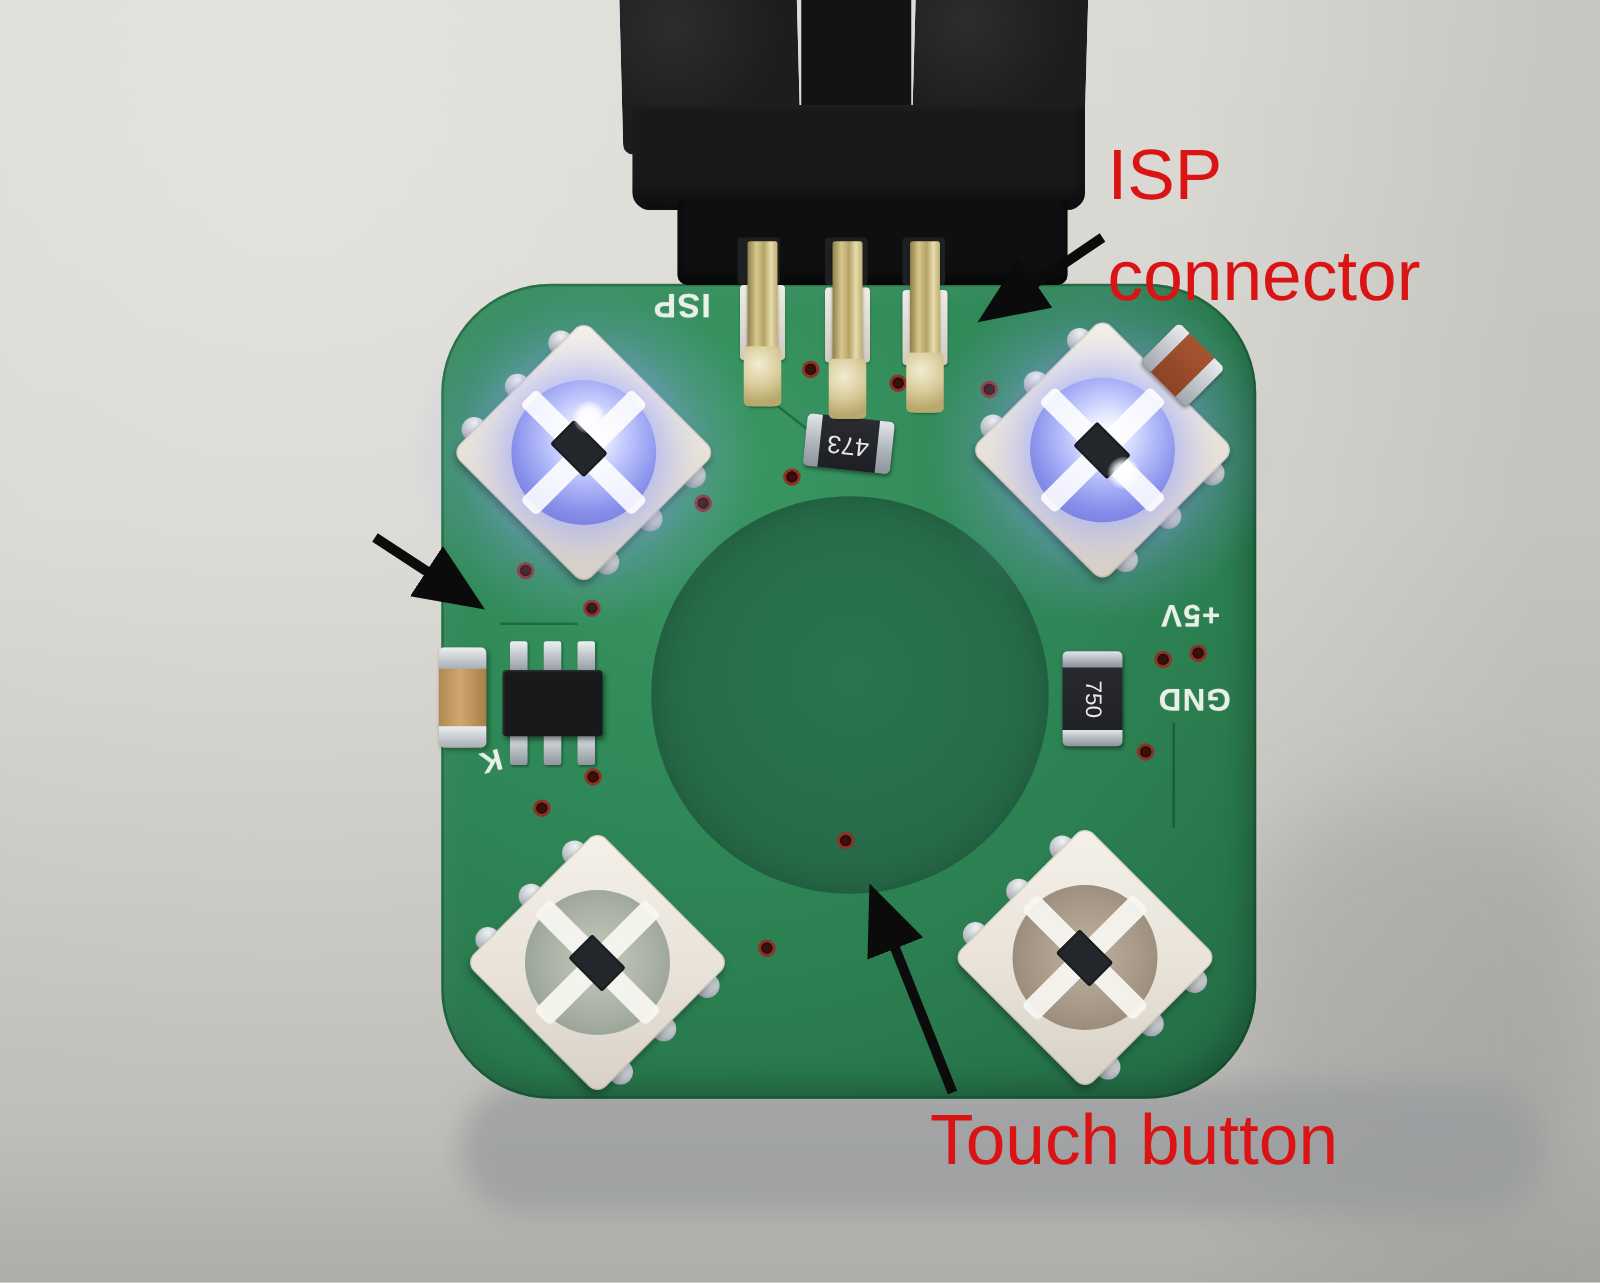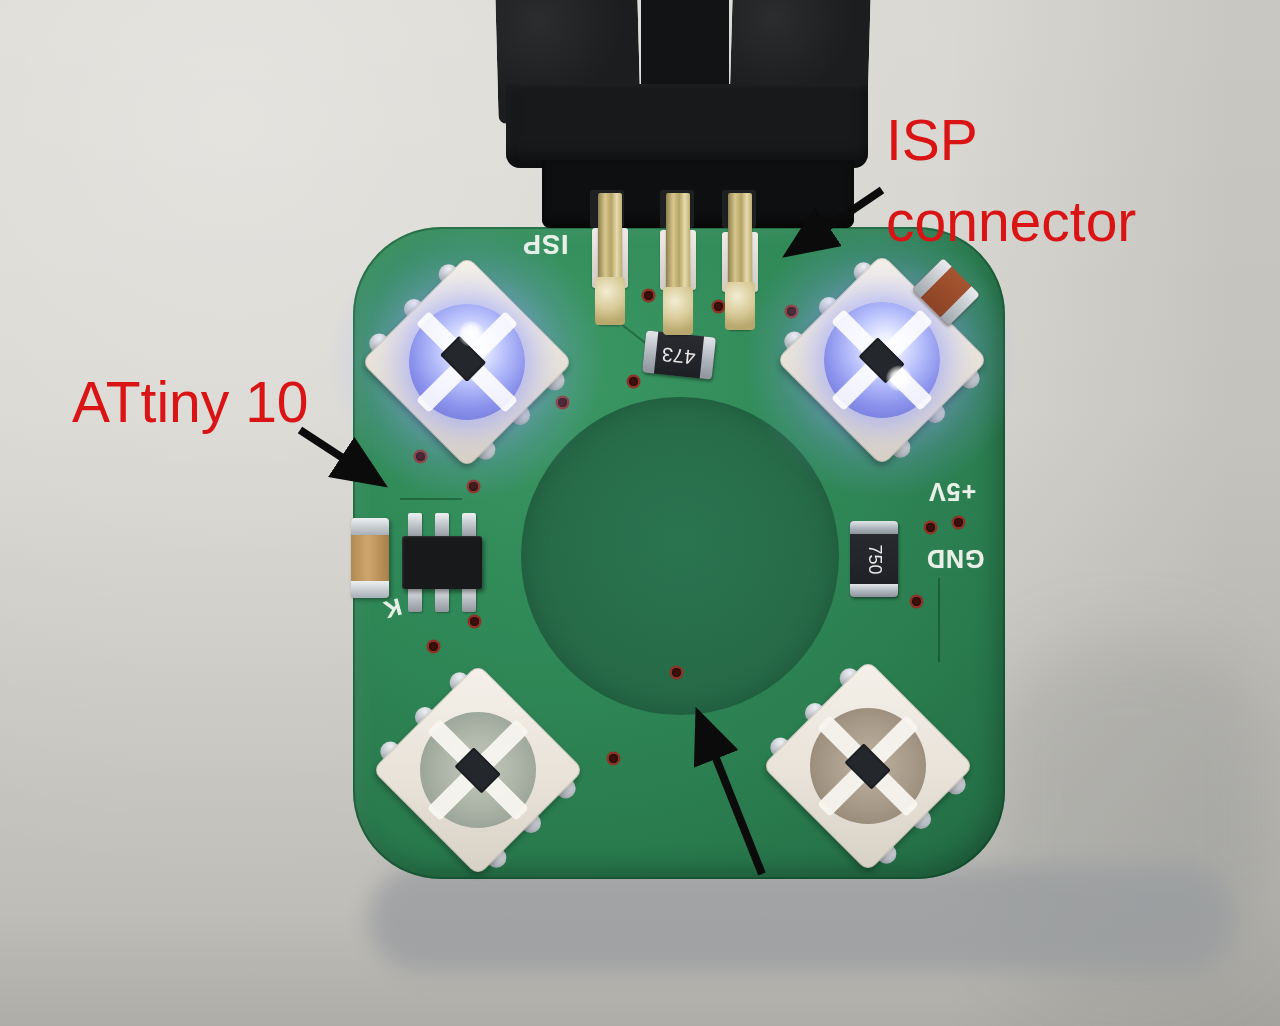--- a/index.html
+++ b/index.html
@@ -234,21 +234,21 @@
     </div>
   <div class="pin" style="left:666px;top:193px;height:142px;">
       <span class="solder"></span>
     </div>
   <div class="pin" style="left:728px;top:193px;height:137px;">
       <span class="solder"></span>
     </div>
 
   <div class="ann" style="left:886px;top:100px;">ISP
 connector</div>
-  <div class="ann" style="left:72px;top:362px;">ATtiny 10</div>
+  <div class="ann" style="left:744px;top:872px;">Touch button</div>
 
   <svg id="arrows" width="1280" height="1026" viewBox="0 0 1280 1026">
     <defs>
       <marker id="ah" markerWidth="7" markerHeight="6" refX="5.5" refY="3" orient="auto">
         <path d="M0,0 L7,3 L0,6 Z" fill="#0b0b0b"></path>
       </marker>
     </defs>
     <line x1="882" y1="190" x2="792" y2="251" stroke="#0b0b0b" stroke-width="8" marker-end="url(#ah)"></line>
     <line x1="300" y1="430" x2="378" y2="481" stroke="#0b0b0b" stroke-width="8" marker-end="url(#ah)"></line>
     <line x1="762" y1="874" x2="700" y2="718" stroke="#0b0b0b" stroke-width="8" marker-end="url(#ah)"></line>

